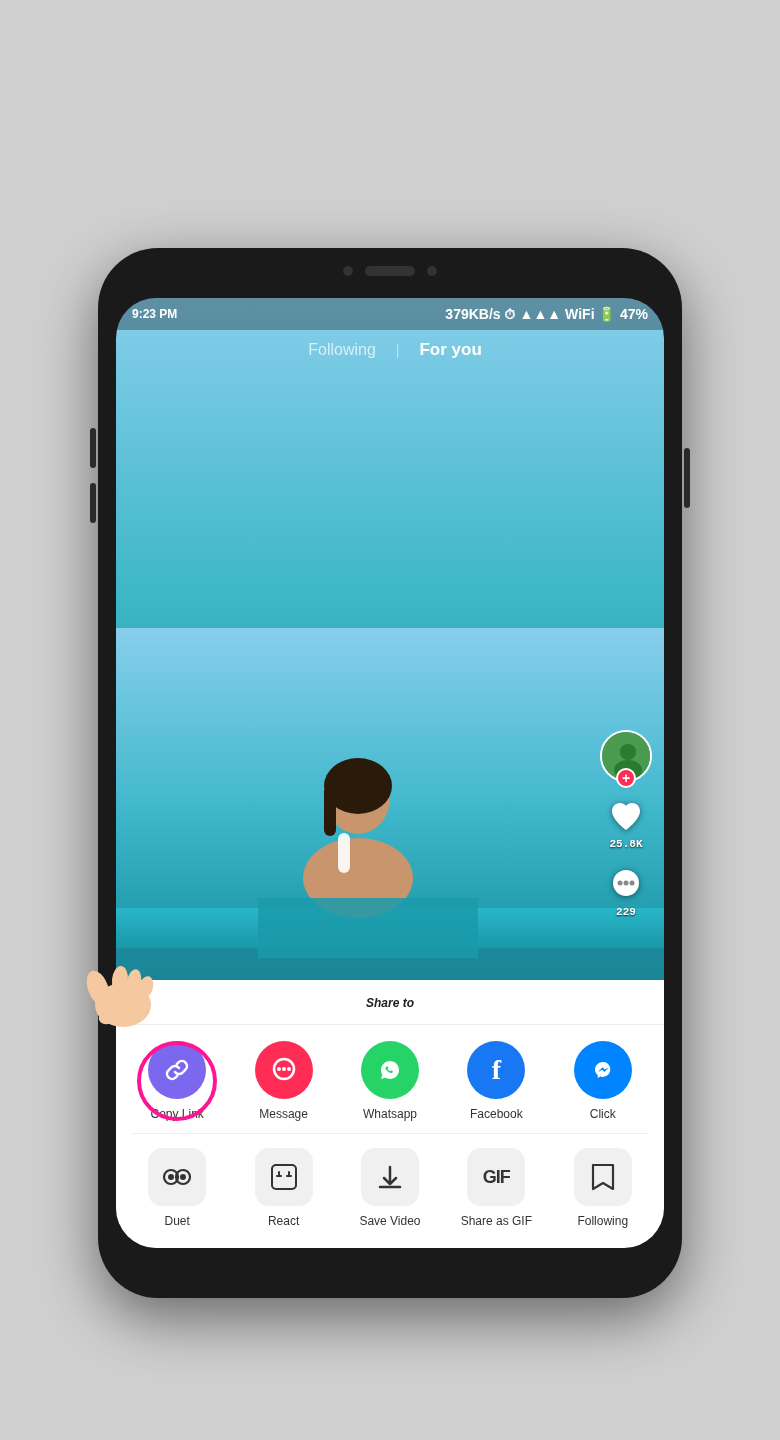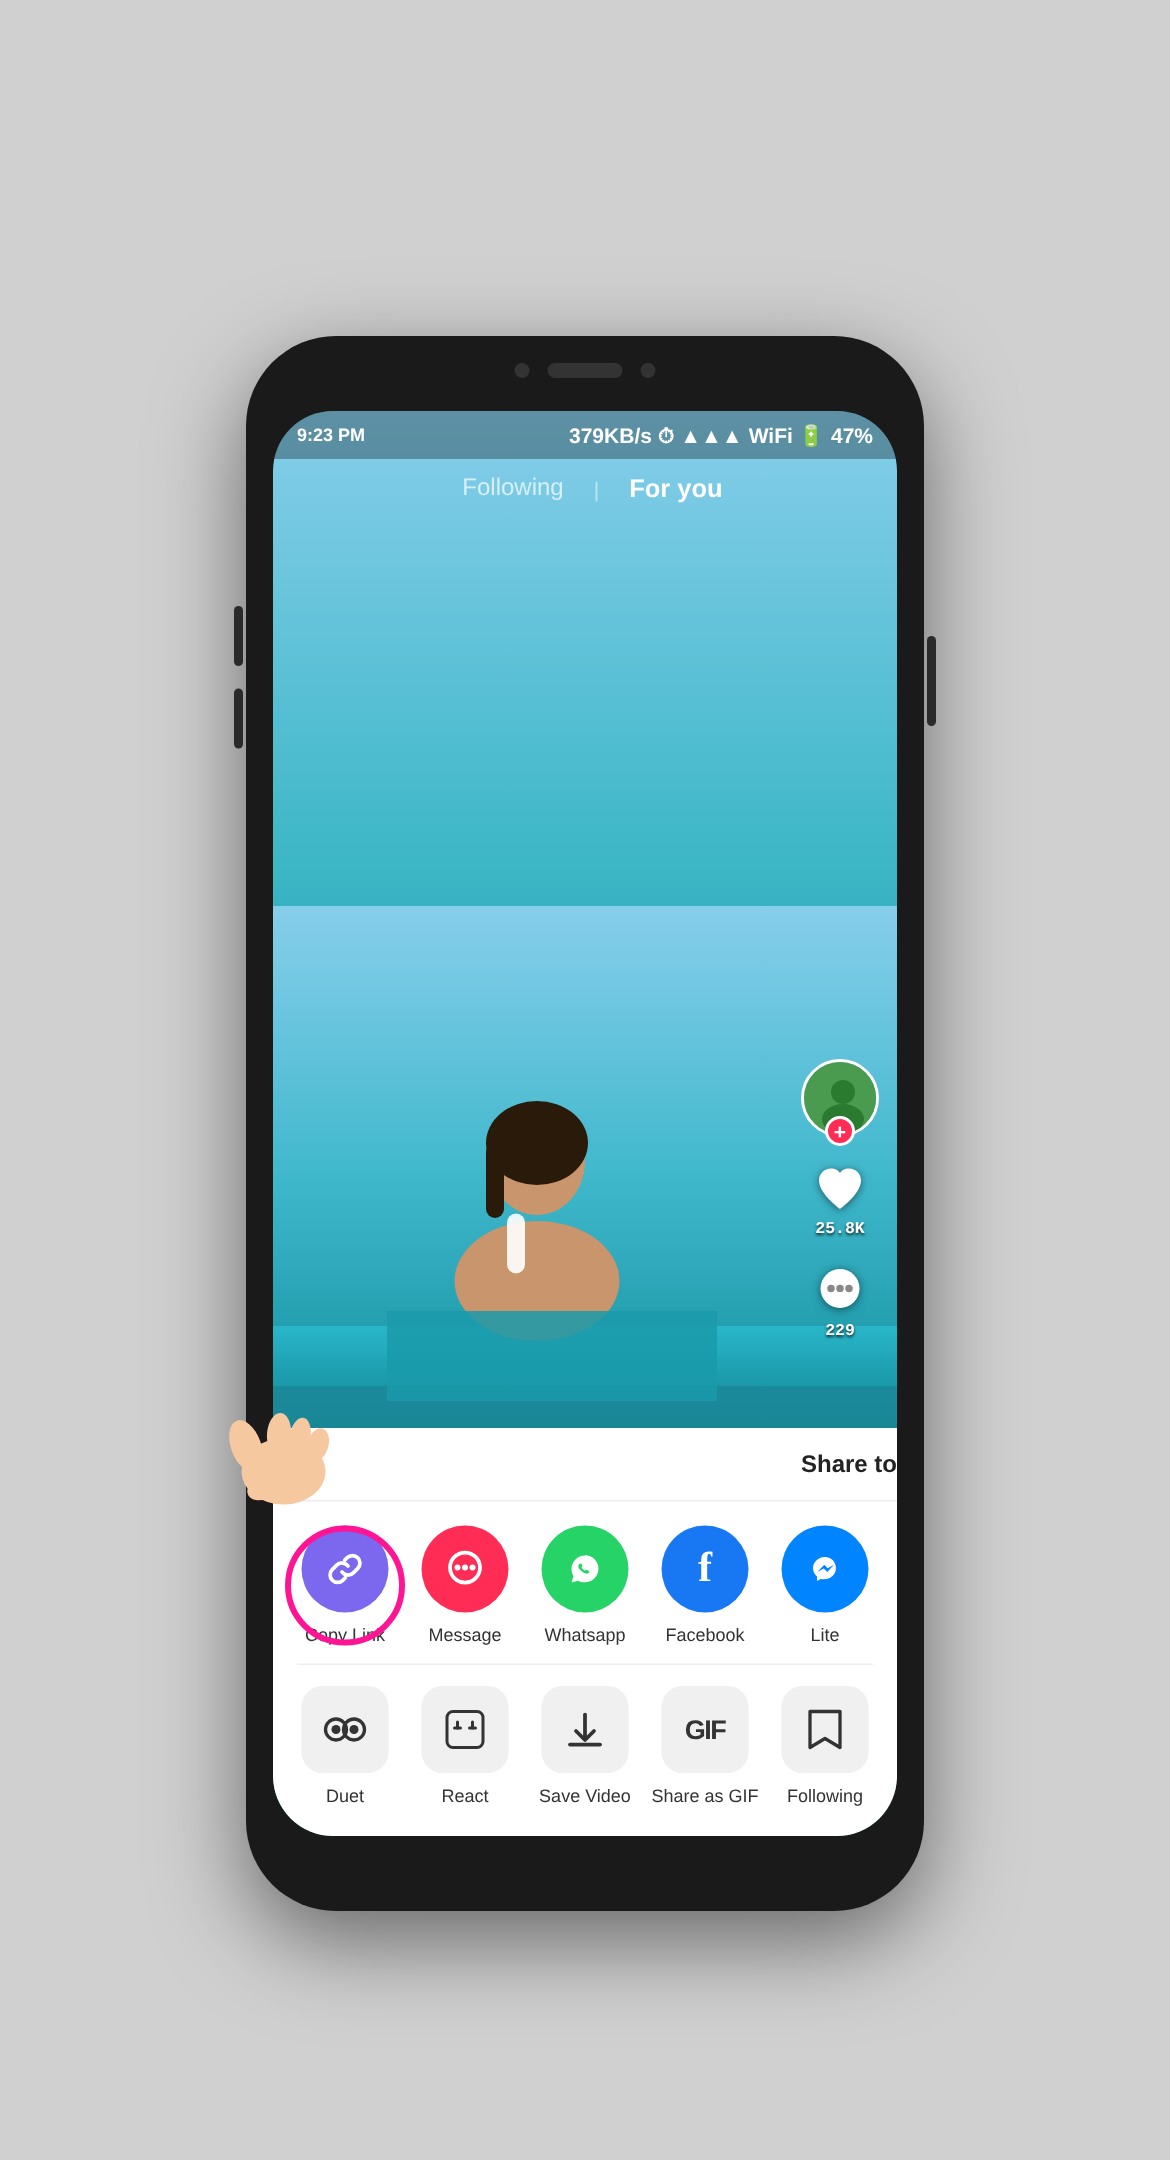--- a/index.html
+++ b/index.html
@@ -21,24 +21,24 @@
       font-size: 72px;
       font-weight: 900;
       color: #ff1493;
       line-height: 1.1;
       font-style: italic;
     }
 
     
     .phone-wrapper {
       position: absolute;
-      top: 224px;
+      top: 248px;
       left: 50%;
       transform: translateX(-50%);
-      width: 452px;
+      width: 584px;
       height: 1050px;
     }
 
     
     .phone-shell {
       position: absolute;
       top: 0; left: 0;
       width: 100%; height: 100%;
       background: #1a1a1a;
       border-radius: 60px;
@@ -180,26 +180,27 @@
     
     .share-panel {
       position: absolute;
       bottom: 0; left: 0; right: 0;
       background: white;
       border-radius: 0;
       padding: 0;
       z-index: 20;
     }
     .share-title {
-      text-align: right;
-      font-size: 16px;
+      text-align: center;
+      font-size: 12px;
       font-weight: 600;
       color: #222;
       padding: 16px 0 14px;
       border-bottom: 1px solid #eee;
+      font-style: italic;
     }
     .share-row {
       display: flex;
       justify-content: space-around;
       padding: 16px 8px 12px;
     }
     .share-item {
       display: flex;
       flex-direction: column;
       align-items: center;
@@ -433,21 +434,21 @@
           </div>
 
           <div class="share-item">
             <div class="share-icon-circle" style="background:#0084ff;">
               <svg width="30" height="30" viewBox="0 0 30 30">
                 <circle cx="15" cy="15" r="12" fill="#0084ff"></circle>
                 <path d="M15 7C10.6 7 7 10.3 7 14.4c0 2.2 1 4.2 2.7 5.6V23l2.5-1.4c.7.2 1.4.3 2.1.3 4.4 0 8-3.3 8-7.4S19.4 7 15 7z" fill="white"></path>
                 <path d="M10 17l4.5-4.8 2.3 2.3 4.2-2.3-4.5 4.8-2.3-2.3z" fill="#0084ff"></path>
               </svg>
             </div>
-            <span class="share-label">Lite</span>
+            <span class="share-label">Click</span>
           </div>
 
         </div>
 
         <div class="share-divider"></div>
 
         <div class="share-row-2">
 
           <div class="share-item">
             <div class="share-icon-square">

